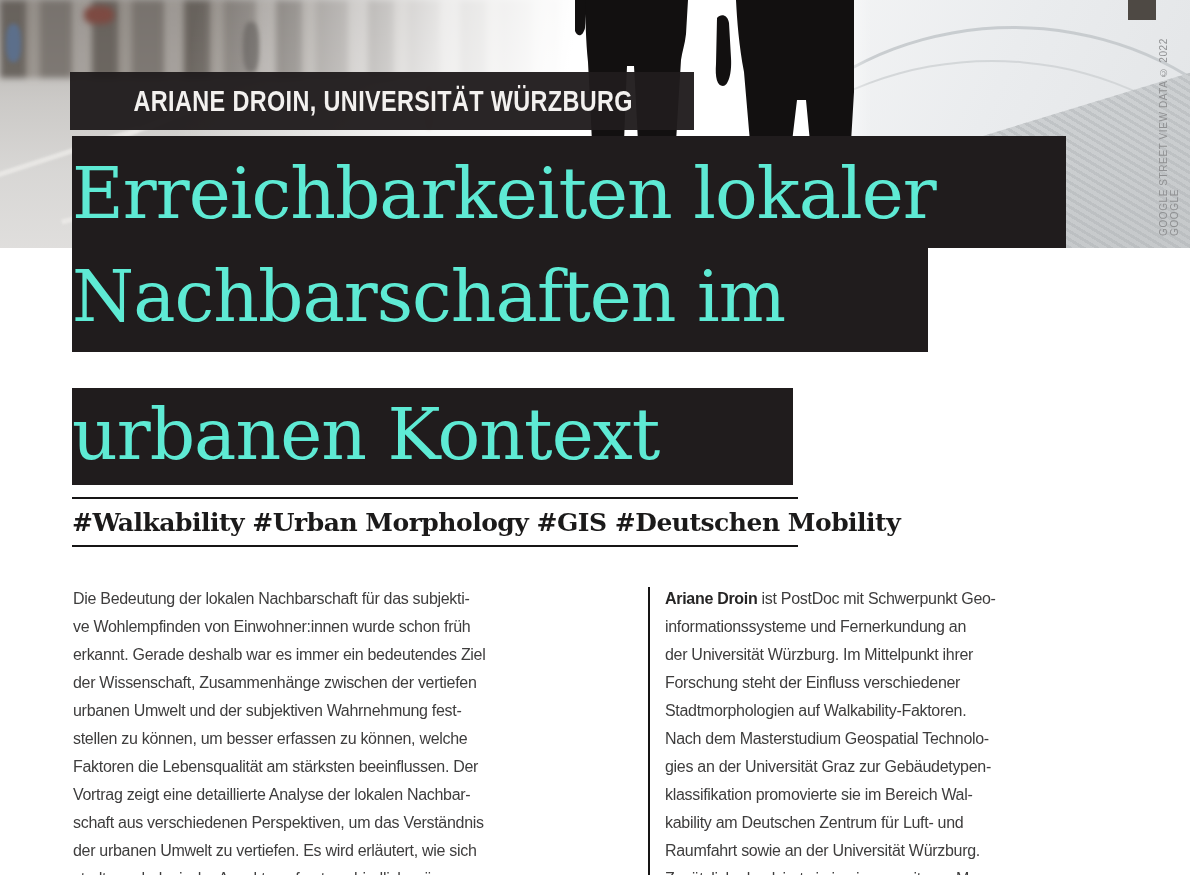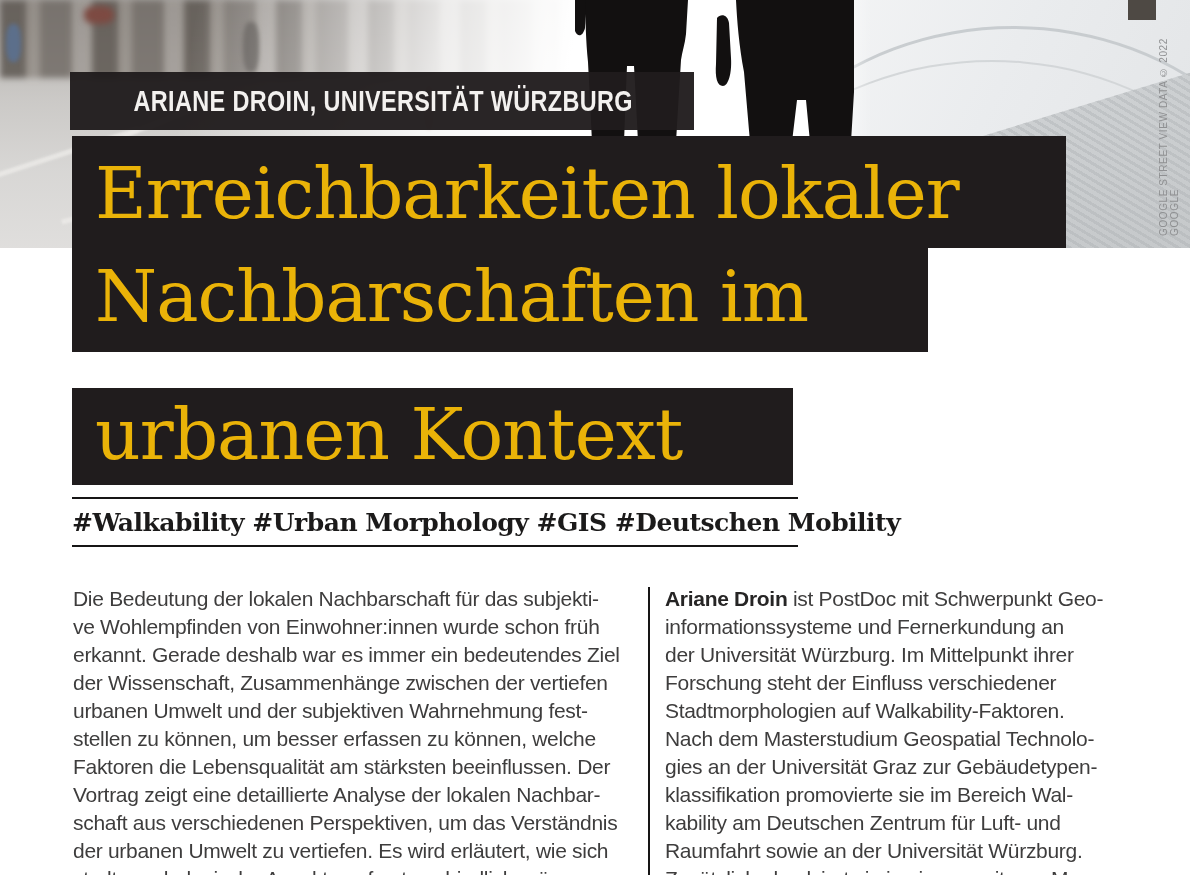--- a/index.html
+++ b/index.html
@@ -45,39 +45,39 @@
      writing-mode:vertical-rl;transform:rotate(180deg);
      font-family:"Liberation Sans",sans-serif;font-size:10px;letter-spacing:0.6px;color:#8f9092;}
 
   
   .kicker-box{position:absolute;left:70px;top:72px;width:580px;height:58px;background:rgba(32,28,29,0.96);z-index:2;padding-left:44px;}
   .kicker-text{display:inline-block;padding-left:25px;line-height:58px;white-space:nowrap;
      font-family:"Liberation Sans",sans-serif;font-weight:bold;font-size:30px;letter-spacing:0.5px;
      color:#f3f1ef;transform:scaleX(0.78);transform-origin:left center;}
 
   .title-row{position:absolute;left:72px;background:#201c1d;z-index:2;}
-  .title-row span{display:block;padding-left:23px;line-height:1;white-space:nowrap;
-     font-family:"DejaVu Serif","Liberation Serif",serif;font-size:71px;letter-spacing:-1px;color:#eab308;}
+  .title-row span{display:block;line-height:1;white-space:nowrap;
+     font-family:"DejaVu Serif","Liberation Serif",serif;font-size:71px;letter-spacing:-1px;color:#5eead4;}
   .row1{top:136px;width:994px;height:112px;}  .row1 span{padding-top:22px;}
   .row2{top:248px;width:856px;height:104px;}  .row2 span{padding-top:13px;}
   .row3{top:352px;width:721px;height:97px;margin-top:36px;}   .row3 span{padding-top:11px;}
 
   
   .rule{position:absolute;left:72px;width:726px;height:2px;background:#161515;z-index:2;}
   .rule-top{top:497px;}
   .rule-bottom{top:545px;}
   .tags-text{position:absolute;left:72px;top:503px;width:740px;line-height:40px;white-space:nowrap;z-index:2;
      font-family:"DejaVu Serif","Liberation Serif",serif;font-weight:bold;font-size:25px;
      letter-spacing:-0.5px;color:#1b1a1a;}
 
   
   .abstract-col{position:absolute;left:73px;top:585px;width:562px;height:290px;overflow:hidden;}
   .bio-col{position:absolute;left:665px;top:585px;width:445px;height:290px;overflow:hidden;}
   .tline{height:28px;line-height:28px;white-space:nowrap;
-     font-family:"Liberation Sans",sans-serif;font-size:21px;letter-spacing:-0.3px;color:#3e3d3d;}
+     font-family:"Liberation Sans",sans-serif;font-size:16px;letter-spacing:-0.3px;color:#3e3d3d;}
   .bio-name{font-weight:bold;color:#262525;text-align:center;}
   .col-divider{position:absolute;left:648px;top:587px;width:2px;height:288px;background:#161515;}
 </style>
 </head>
 <body>
 
 <div class="page">
 
   <div class="header-photo">
     <div class="left-scene">

